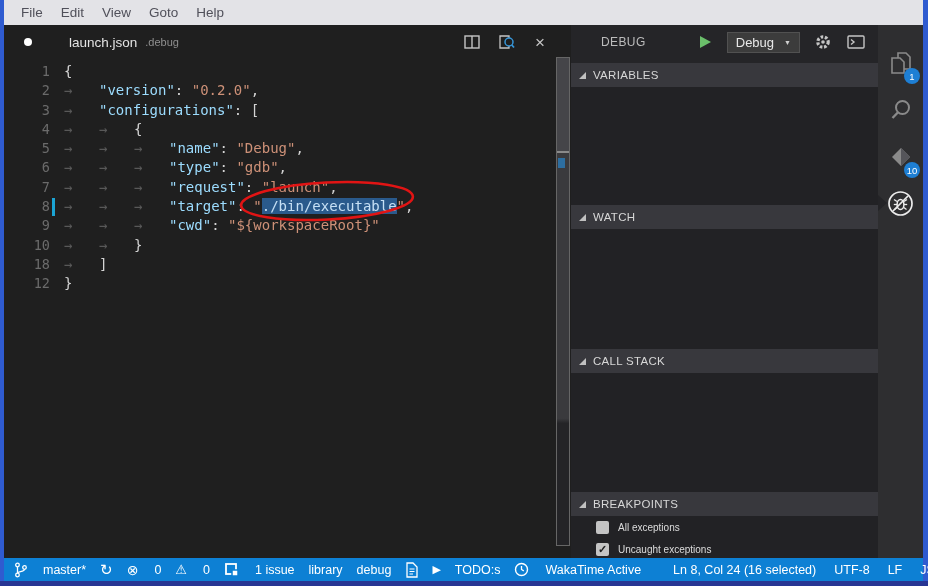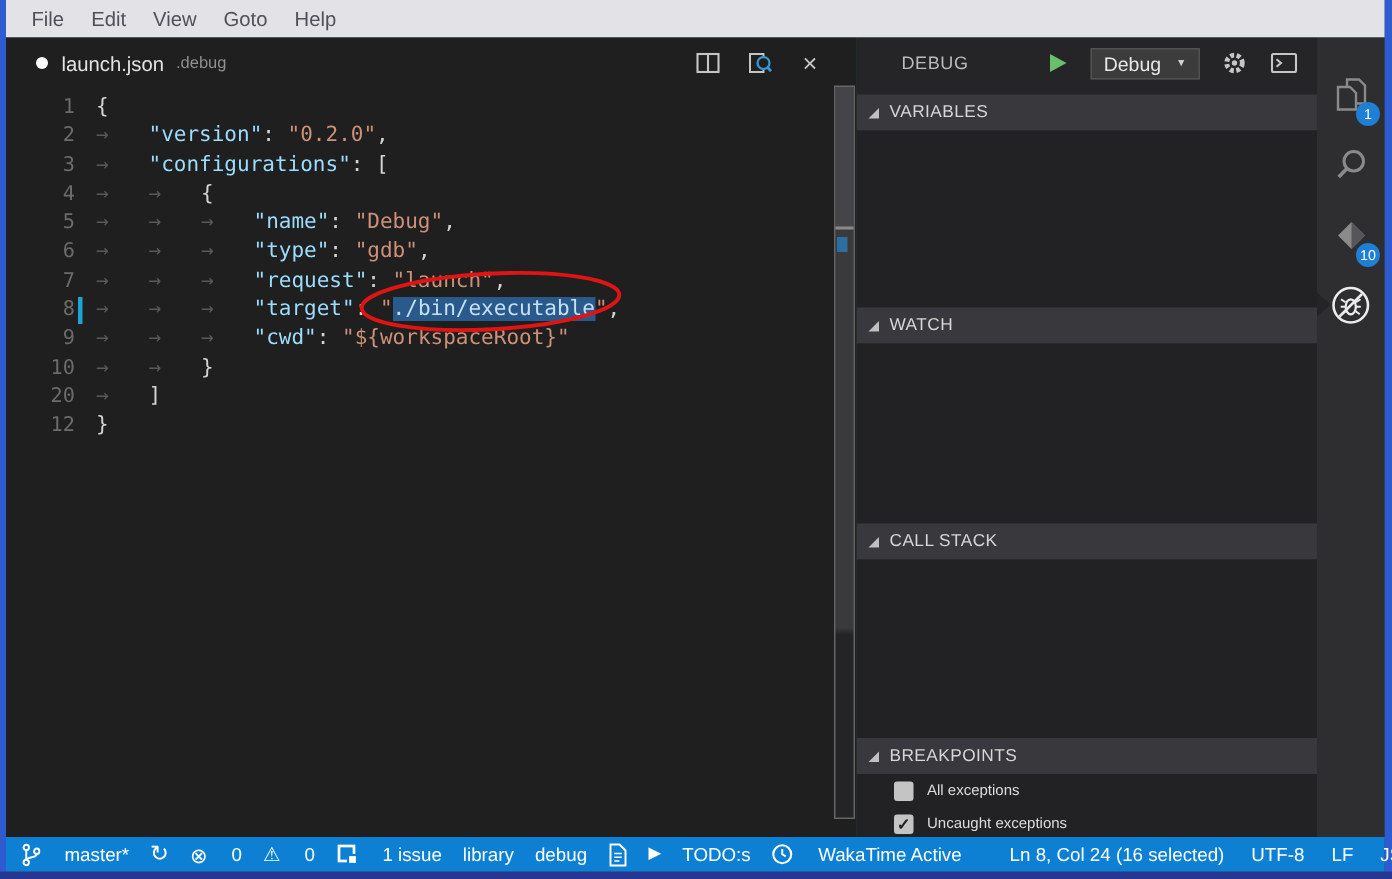--- a/index.html
+++ b/index.html
@@ -1,33 +1,33 @@
 <!DOCTYPE html>
 <html><head>
 <meta charset="utf-8">
 <style>
   * { margin:0; padding:0; box-sizing:border-box; }
   html,body { width:928px; height:586px; background:#1f1f1f; font-family:"Liberation Sans",sans-serif; overflow:hidden; }
-  #window { position:relative; width:928px; height:586px; background:#14532d; overflow:hidden; }
+  #window { position:relative; width:928px; height:586px; background:#7f1d1d; overflow:hidden; }
 
   
   .border-left  { position:absolute; left:0; top:0; width:4px; height:586px; background:#2f5bd0; }
   .border-right { position:absolute; left:923px; top:0; width:5px; height:586px; background:#2f5bd0; }
   .border-bottom{ position:absolute; left:0; top:581px; width:928px; height:5px; background:#283593; }
 
   
   #menubar { position:absolute; left:4px; top:0; width:919px; height:25px; background:#e3e3e7;
              display:flex; align-items:center; padding-left:8px; }
   .menu-item { padding:0 9px; font-size:13.5px; color:#50505a; line-height:25px; cursor:default; }
 
   
   #editor { position:absolute; left:4px; top:25px; width:567px; height:533px; background:#1f1f1f; overflow:hidden; }
   #editor-titlebar { position:absolute; left:0; top:0; right:0; height:34px; display:flex; align-items:center; padding:0 22px 0 20px; }
   .dirty-dot { width:8px; height:8px; border-radius:50%; background:#fff; margin-right:9px; flex:none; }
-  .tab-title { font-size:13.5px; color:#e3e3e3; }
+  .tab-title { font-size:13.5px; color:#e3e3e3;margin-left:28px; }
   .tab-path  { font-size:11px; color:#8f8f8f; margin-left:8px; }
   .title-actions { margin-left:auto; display:flex; align-items:center; gap:16px; }
   .title-actions .ic { display:inline-flex; width:18px; height:18px; align-items:center; justify-content:center; color:#c5c5c5; }
 
   
   #code { position:absolute; left:0; top:37px; right:16px; bottom:0; font-family:"DejaVu Sans Mono",monospace;
           font-size:14px; line-height:19.3px; }
   .code-row { position:relative; height:19.3px; white-space:pre; display:flex; }
   .gutter { width:46px; flex:none; text-align:right; color:#6b6b6b; font-size:13.5px; padding-right:0; }
   .code-content { padding-left:14px; }
@@ -128,21 +128,21 @@
         <div class="code-row"><span class="gutter">1</span><span class="code-content"><span class="tok-p">{</span></span></div>
         <div class="code-row"><span class="gutter">2</span><span class="code-content"><span class="tab-arrow">→</span><span class="tok-k">"version"</span><span class="tok-p">: </span><span class="tok-s">"0.2.0"</span><span class="tok-p">,</span></span></div>
         <div class="code-row"><span class="gutter">3</span><span class="code-content"><span class="tab-arrow">→</span><span class="tok-k">"configurations"</span><span class="tok-p">: [</span></span></div>
         <div class="code-row"><span class="gutter">4</span><span class="code-content"><span class="tab-arrow">→</span><span class="tab-arrow">→</span><span class="tok-p">{</span></span></div>
         <div class="code-row"><span class="gutter">5</span><span class="code-content"><span class="tab-arrow">→</span><span class="tab-arrow">→</span><span class="tab-arrow">→</span><span class="tok-k">"name"</span><span class="tok-p">: </span><span class="tok-s">"Debug"</span><span class="tok-p">,</span></span></div>
         <div class="code-row"><span class="gutter">6</span><span class="code-content"><span class="tab-arrow">→</span><span class="tab-arrow">→</span><span class="tab-arrow">→</span><span class="tok-k">"type"</span><span class="tok-p">: </span><span class="tok-s">"gdb"</span><span class="tok-p">,</span></span></div>
         <div class="code-row"><span class="gutter">7</span><span class="code-content"><span class="tab-arrow">→</span><span class="tab-arrow">→</span><span class="tab-arrow">→</span><span class="tok-k">"request"</span><span class="tok-p">: </span><span class="tok-s">"launch"</span><span class="tok-p">,</span></span></div>
         <div class="code-row"><span class="gutter">8</span><div class="cursor"></div><span class="code-content"><span class="tab-arrow">→</span><span class="tab-arrow">→</span><span class="tab-arrow">→</span><span class="tok-k">"target"</span><span class="tok-p">: </span><span class="tok-s">"</span><span class="tok-sel">./bin/executable</span><span class="tok-s">"</span><span class="tok-p">,</span></span></div>
         <div class="code-row"><span class="gutter">9</span><span class="code-content"><span class="tab-arrow">→</span><span class="tab-arrow">→</span><span class="tab-arrow">→</span><span class="tok-k">"cwd"</span><span class="tok-p">: </span><span class="tok-s">"${workspaceRoot}"</span></span></div>
         <div class="code-row"><span class="gutter">10</span><span class="code-content"><span class="tab-arrow">→</span><span class="tab-arrow">→</span><span class="tok-p">}</span></span></div>
-        <div class="code-row"><span class="gutter">20</span><span class="code-content"><span class="tab-arrow">→</span><span class="tok-p">]</span></span></div>
+        <div class="code-row"><span class="gutter">18</span><span class="code-content"><span class="tab-arrow">→</span><span class="tok-p">]</span></span></div>
         <div class="code-row"><span class="gutter">12</span><span class="code-content"><span class="tok-p">}</span></span></div>
       </div>
     <div id="scrollstrip">
       <div id="scroll-thumb"></div>
       <div id="scroll-marker"></div>
     </div>
   </div>
 
   <div id="sidebar">
     <div id="debug-toolbar">

